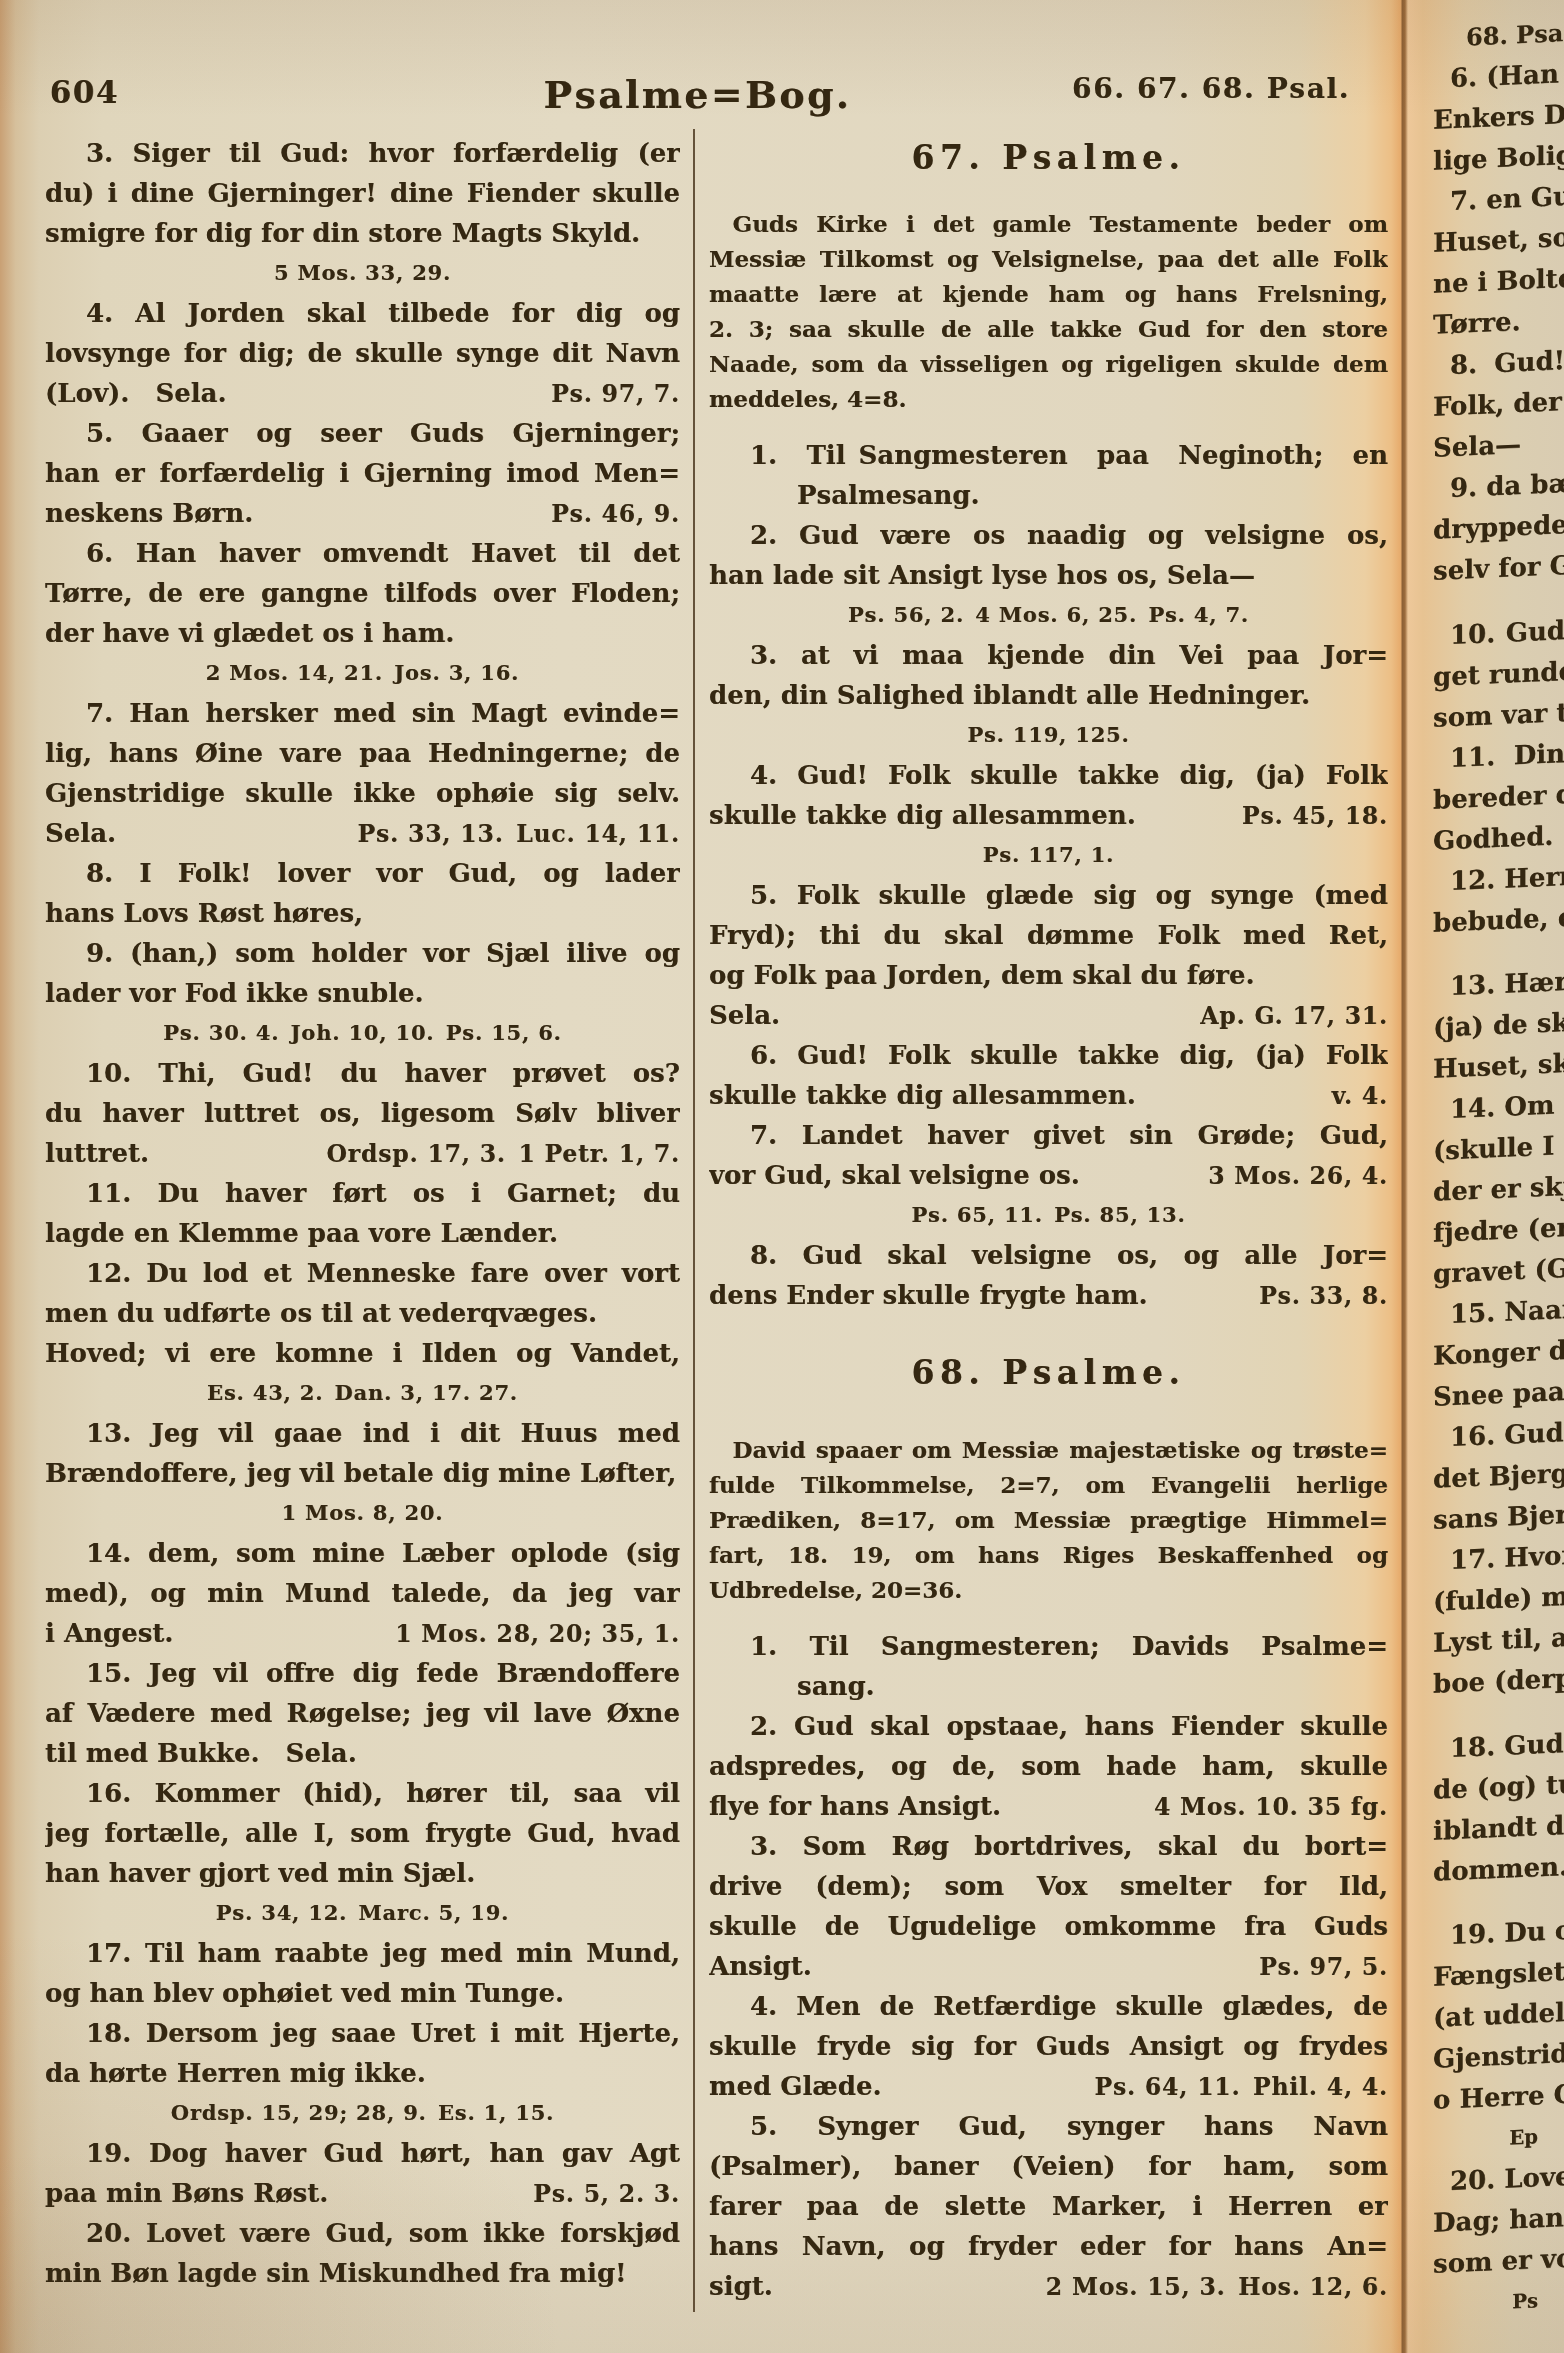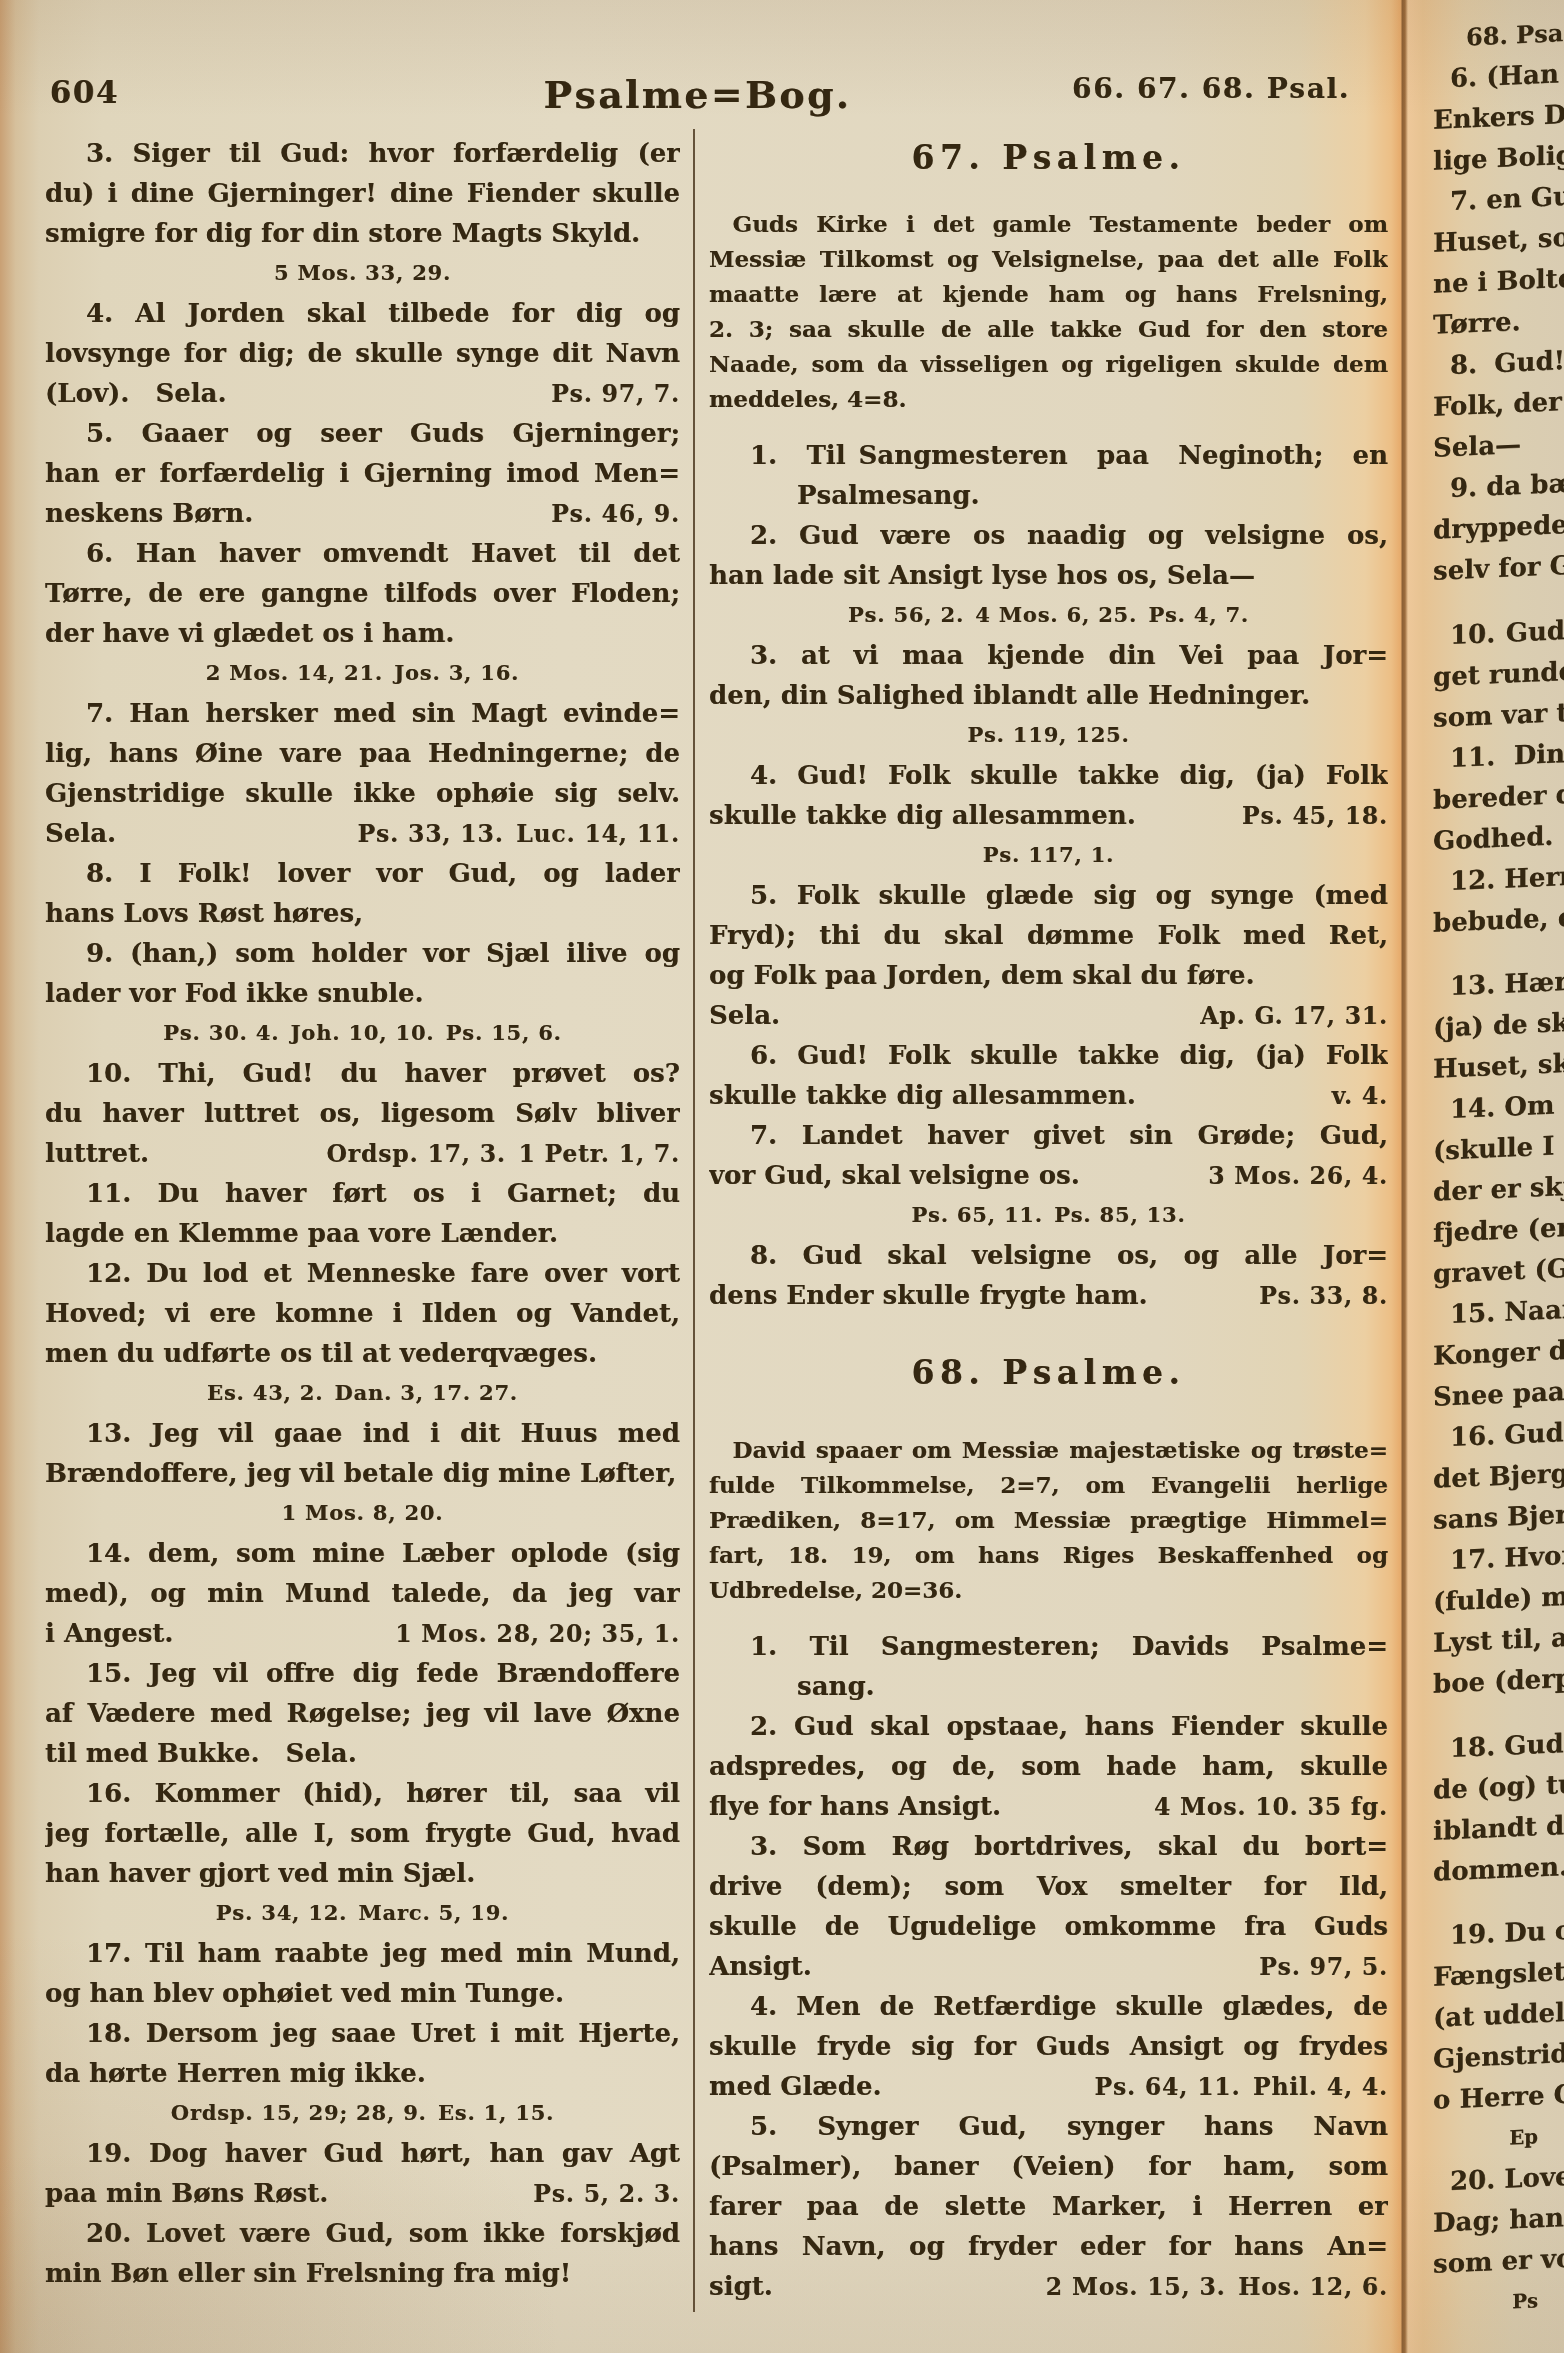--- a/index.html
+++ b/index.html
@@ -100,22 +100,22 @@
       <div class="ref">Ps. 30. 4. Joh. 10, 10. Ps. 15, 6.</div>
       <div class="ln v j">10. Thi, Gud! du haver prøvet os?</div>
       <div class="ln j">du haver luttret os, ligesom Sølv bliver</div>
       <div class="ln f">
         <span class="fl">luttret.</span>
         <span class="fr">Ordsp. 17, 3. 1 Petr. 1, 7.</span>
       </div>
       <div class="ln v j">11. Du haver ført os i Garnet; du</div>
       <div class="ln">lagde en Klemme paa vore Lænder.</div>
       <div class="ln v j">12. Du lod et Menneske fare over vort</div>
+      <div class="ln">men du udførte os til at vederqvæges.</div>
       <div class="ln j">Hoved; vi ere komne i Ilden og Vandet,</div>
-      <div class="ln">men du udførte os til at vederqvæges.</div>
       <div class="ref">Es. 43, 2. Dan. 3, 17. 27.</div>
       <div class="ln v j">13. Jeg vil gaae ind i dit Huus med</div>
       <div class="ln">Brændoffere, jeg vil betale dig mine Løfter,</div>
       <div class="ref">1 Mos. 8, 20.</div>
       <div class="ln v j">14. dem, som mine Læber oplode (sig</div>
       <div class="ln j">med), og min Mund talede, da jeg var</div>
       <div class="ln f">
         <span class="fl">i Angest.</span>
         <span class="fr">1 Mos. 28, 20; 35, 1.</span>
       </div>
@@ -130,21 +130,21 @@
       <div class="ln">og han blev ophøiet ved min Tunge.</div>
       <div class="ln v j">18. Dersom jeg saae Uret i mit Hjerte,</div>
       <div class="ln">da hørte Herren mig ikke.</div>
       <div class="ref">Ordsp. 15, 29; 28, 9. Es. 1, 15.</div>
       <div class="ln v j">19. Dog haver Gud hørt, han gav Agt</div>
       <div class="ln f">
         <span class="fl">paa min Bøns Røst.</span>
         <span class="fr">Ps. 5, 2. 3.</span>
       </div>
       <div class="ln v j">20. Lovet være Gud, som ikke forskjød</div>
-      <div class="ln">min Bøn eller sin Frelsning fra mig!</div>
+      <div class="ln">min Bøn lagde sin Miskundhed fra mig!</div>
     </div>
 
   <div class="divider"></div>
 
   <div class="col col-center txt" id="col-center">
       <div class="heading">67. Psalme.</div>
       <div class="iln v2 j">Guds Kirke i det gamle Testamente beder om</div>
       <div class="iln j">Messiæ Tilkomst og Velsignelse, paa det alle Folk</div>
       <div class="iln j">maatte lære at kjende ham og hans Frelsning,</div>
       <div class="iln j">2. 3; saa skulle de alle takke Gud for den store</div>

